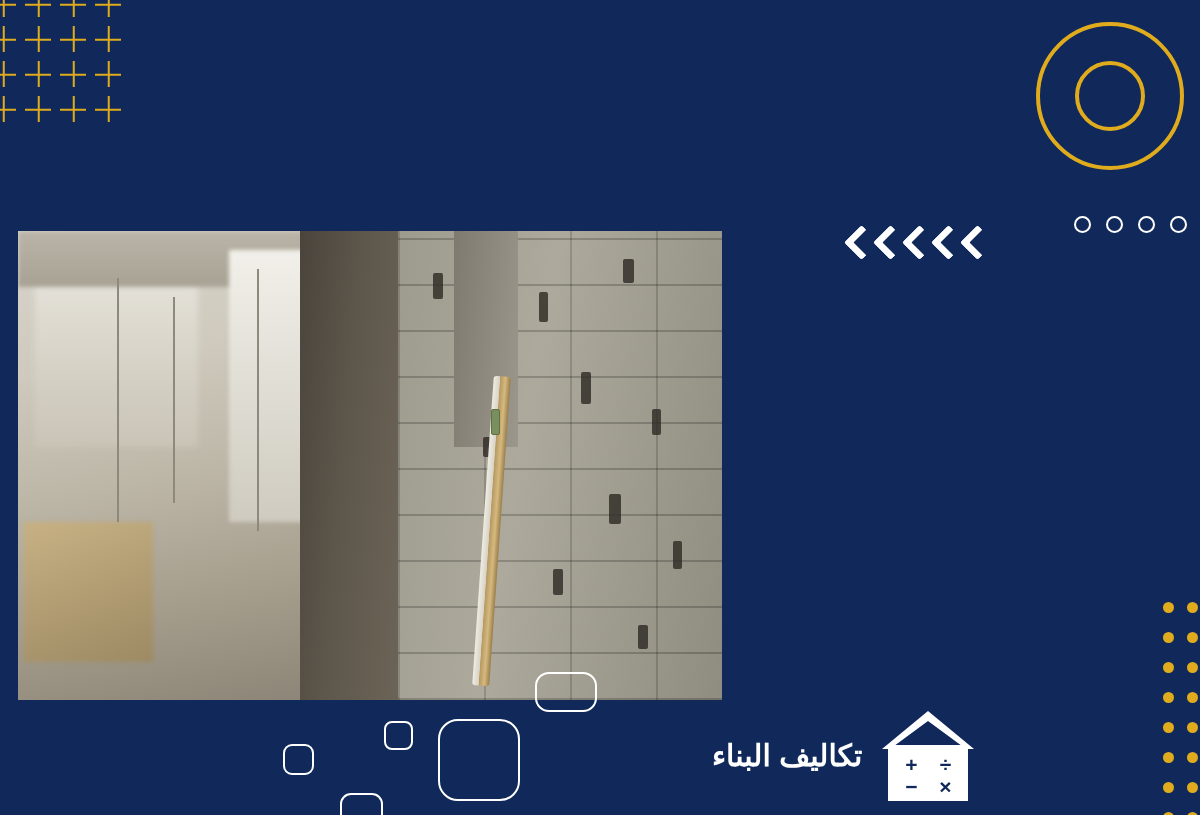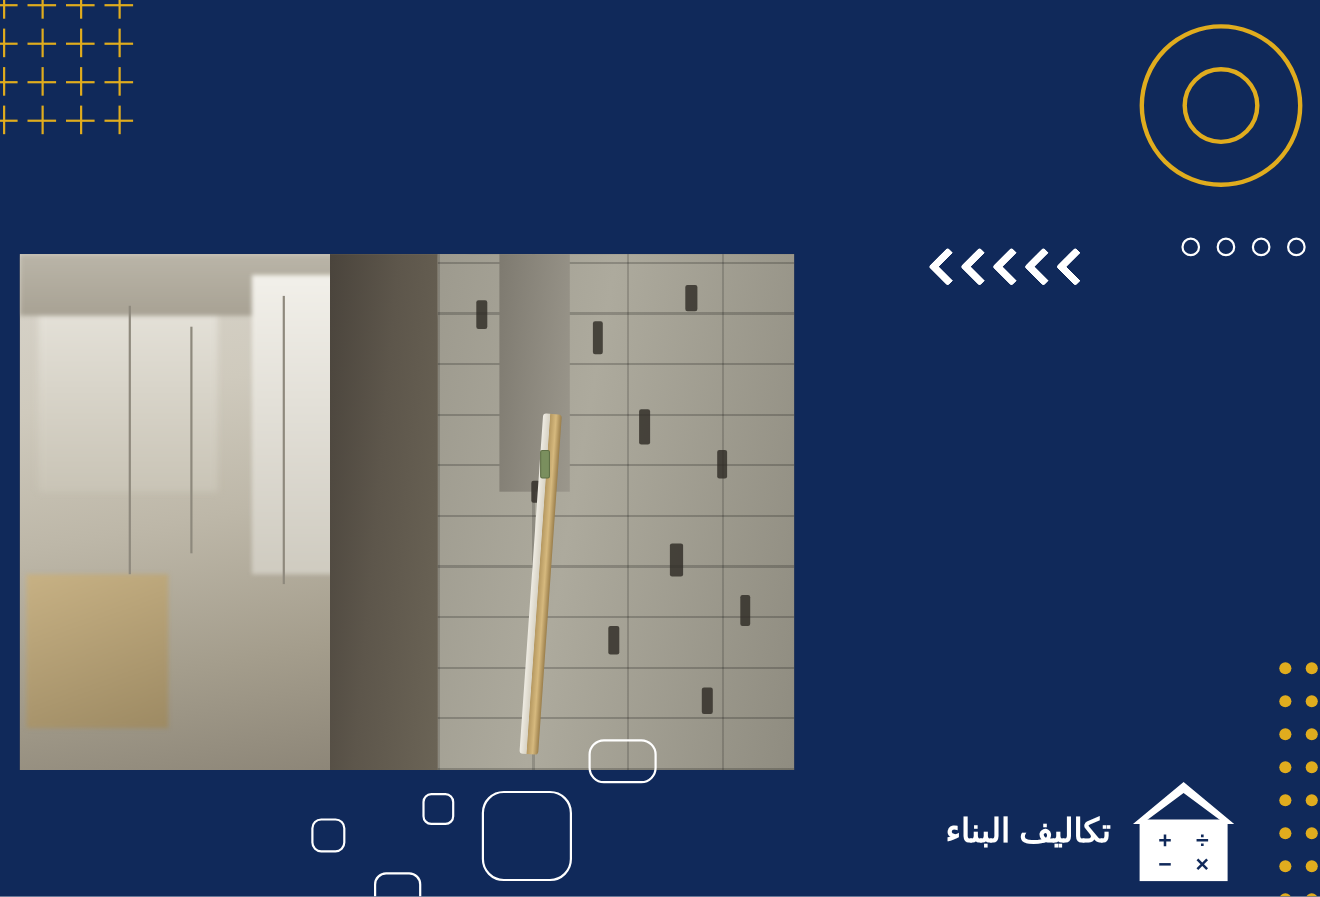--- a/index.html
+++ b/index.html
@@ -242,21 +242,21 @@
     font-weight:bold;
     letter-spacing:0.5px;
     line-height:1.4;
   }
 
   
   #logo {
     position:absolute;
     left:712px; top:705px;
     width:412px; height:100px;
-    display:flex; align-items:center; justify-content:flex-end; gap:18px;
+    display:flex; align-items:center; justify-content:flex-start; gap:18px;
   }
   #logo-text { text-align:right; direction:rtl; }
   #logo-arabic {
     color:#ffffff;
     font-size:30px;
     font-weight:bold;
     letter-spacing:1px;
     line-height:1.1;
     white-space:nowrap;
   }

